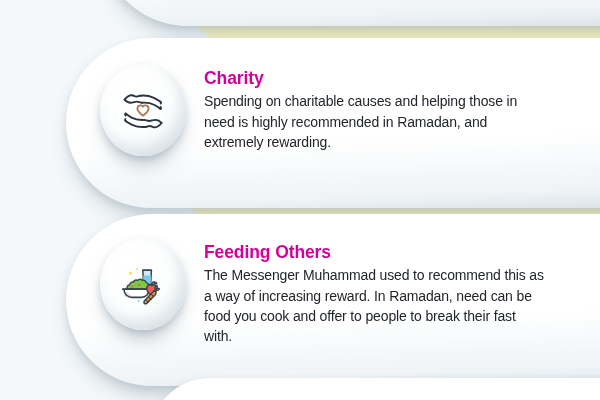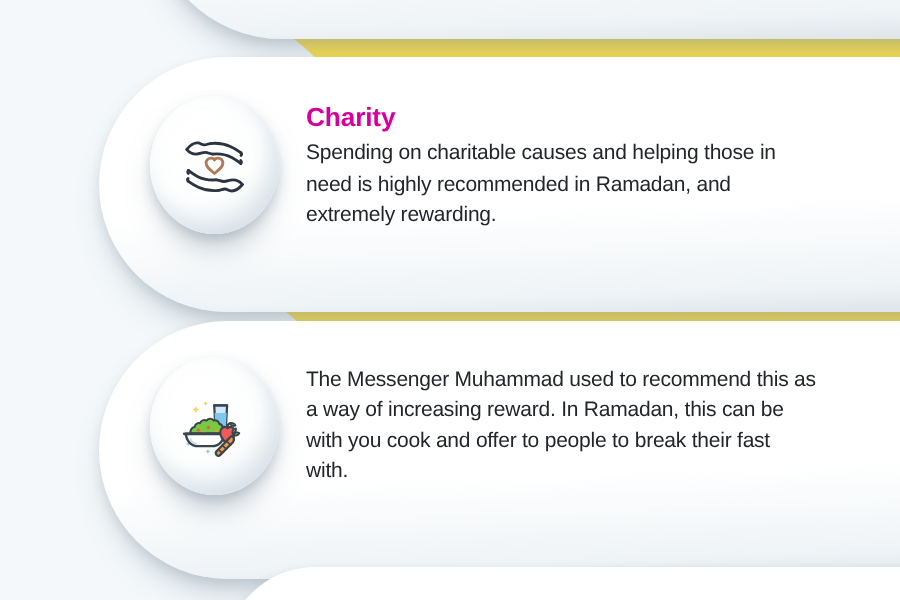--- a/index.html
+++ b/index.html
@@ -15,21 +15,21 @@
     font-family:"Liberation Sans", sans-serif;
     position:relative;
   }
 
   
   #stage {
     position:absolute;
     inset:0;
     width:600px; height:400px;
     overflow:hidden;
-    background:#fde047;
+    background:#fef9c3;
   }
 
   
   .card {
     position:absolute;
     background:#ffffff;
     border-radius:90px 0 0 90px;
     box-shadow:
       0 14px 22px -8px rgba(120,140,155,0.45),
       0 3px 8px rgba(130,150,165,0.20);
@@ -241,17 +241,18 @@
         <g>
           <path d="M37.8 32.4c1.2 1.2 1.4 3.0.5 4.4l-8.6 8.6c-.7.7-1.8.6-2.4-.2-.6-.8-.5-1.9.2-2.5l8.4-8.6c1.0-1.0 1.0-1.1 1.9-1.7z" fill="#f79839" stroke="#3b4550" stroke-width="1.5" stroke-linejoin="round"></path>
           <path d="M31.6 39.2l2.4 2.3M34.4 36.4l2.4 2.3M28.9 41.9l2.3 2.2" fill="none" stroke="#3b4550" stroke-width="1.1" stroke-linecap="round"></path>
           <path d="M38.6 31.6c.9-1.3 2.6-1.6 3.9-.8-.6 1.5-2.4 2.1-3.9.8z" fill="#7ac943" stroke="#3b4550" stroke-width="1.3" stroke-linejoin="round"></path>
           <path d="M38.0 30.9c-.3-1.5.7-3.0 2.2-3.3.5 1.5-.4 3.1-2.2 3.3z" fill="#7ac943" stroke="#3b4550" stroke-width="1.3" stroke-linejoin="round"></path>
         </g>
       </svg>
     </div>
 
     <div class="copy">
-      <div class="body">The Messenger Muhammad used to recommend this as a way of increasing reward. In Ramadan, this can be with you cook and offer to people to break their fast with.</div>
+      <div class="heading">Feeding Others</div>
+      <div class="body">The Messenger Muhammad used to recommend this as a way of increasing reward. In Ramadan, need can be food you cook and offer to people to break their fast with.</div>
     </div>
   </div>
 
 </div>
 
 </body></html>

